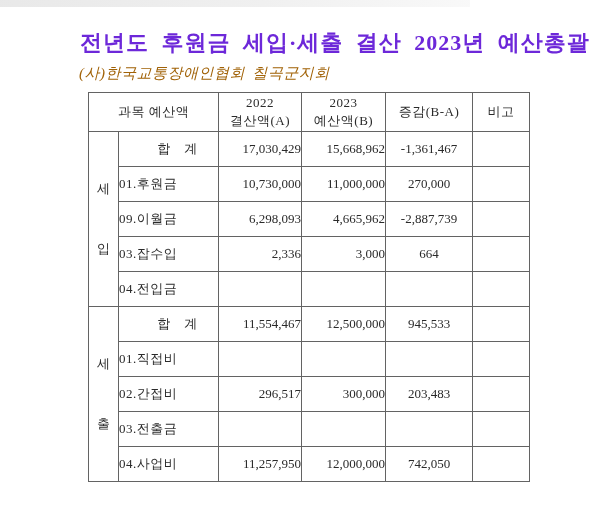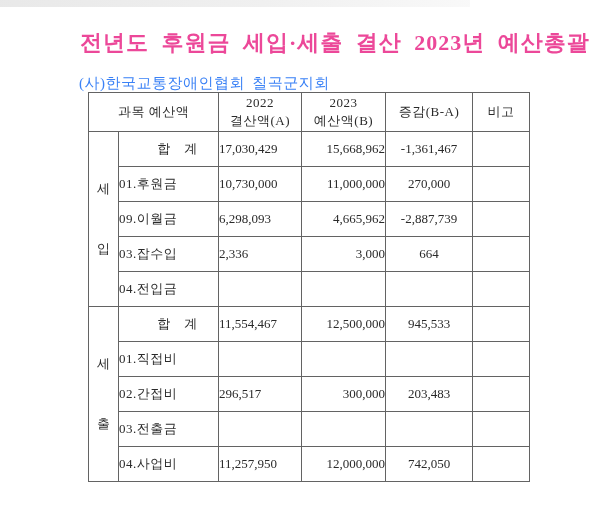--- a/index.html
+++ b/index.html
@@ -33,31 +33,32 @@
   .title {
     position: absolute;
     left: 80px;
     top: 28px;
     margin: 0;
     font-size: 22px;
     font-weight: bold;
     letter-spacing: 1px;
     word-spacing: 6px;
     white-space: nowrap;
-    color: #ec4899;
+    color: #6d28d9;
   }
   .subtitle {
     position: absolute;
     left: 79px;
-    top: 74px;
+    top: 64px;
     font-size: 15px;
     letter-spacing: 0.5px;
     word-spacing: 3px;
     white-space: nowrap;
-    color: #3b82f6;
+    color: #a16207;
+    font-style: italic;
   }
   table.budget {
     position: absolute;
     left: 88px;
     top: 92px;
     border-collapse: collapse;
     table-layout: fixed;
   }
   table.budget th,
   table.budget td {
@@ -91,21 +92,21 @@
   }
   td.item {
     text-align: left;
     padding-left: 9px;
     letter-spacing: 0.5px;
   }
   td.item.total {
     text-align: center;
     padding-left: 18px;
   }
-  td.num-a { text-align: left; }
+  td.num-a { text-align: right; }
   td.num-b { text-align: right; padding-right: 8px; }
   td.num-d { text-align: center; }
   td.note  { text-align: center; }
 </style>
 </head>
 <body>
 
 <div class="page">
   <div class="scan-smudge"></div>
 

